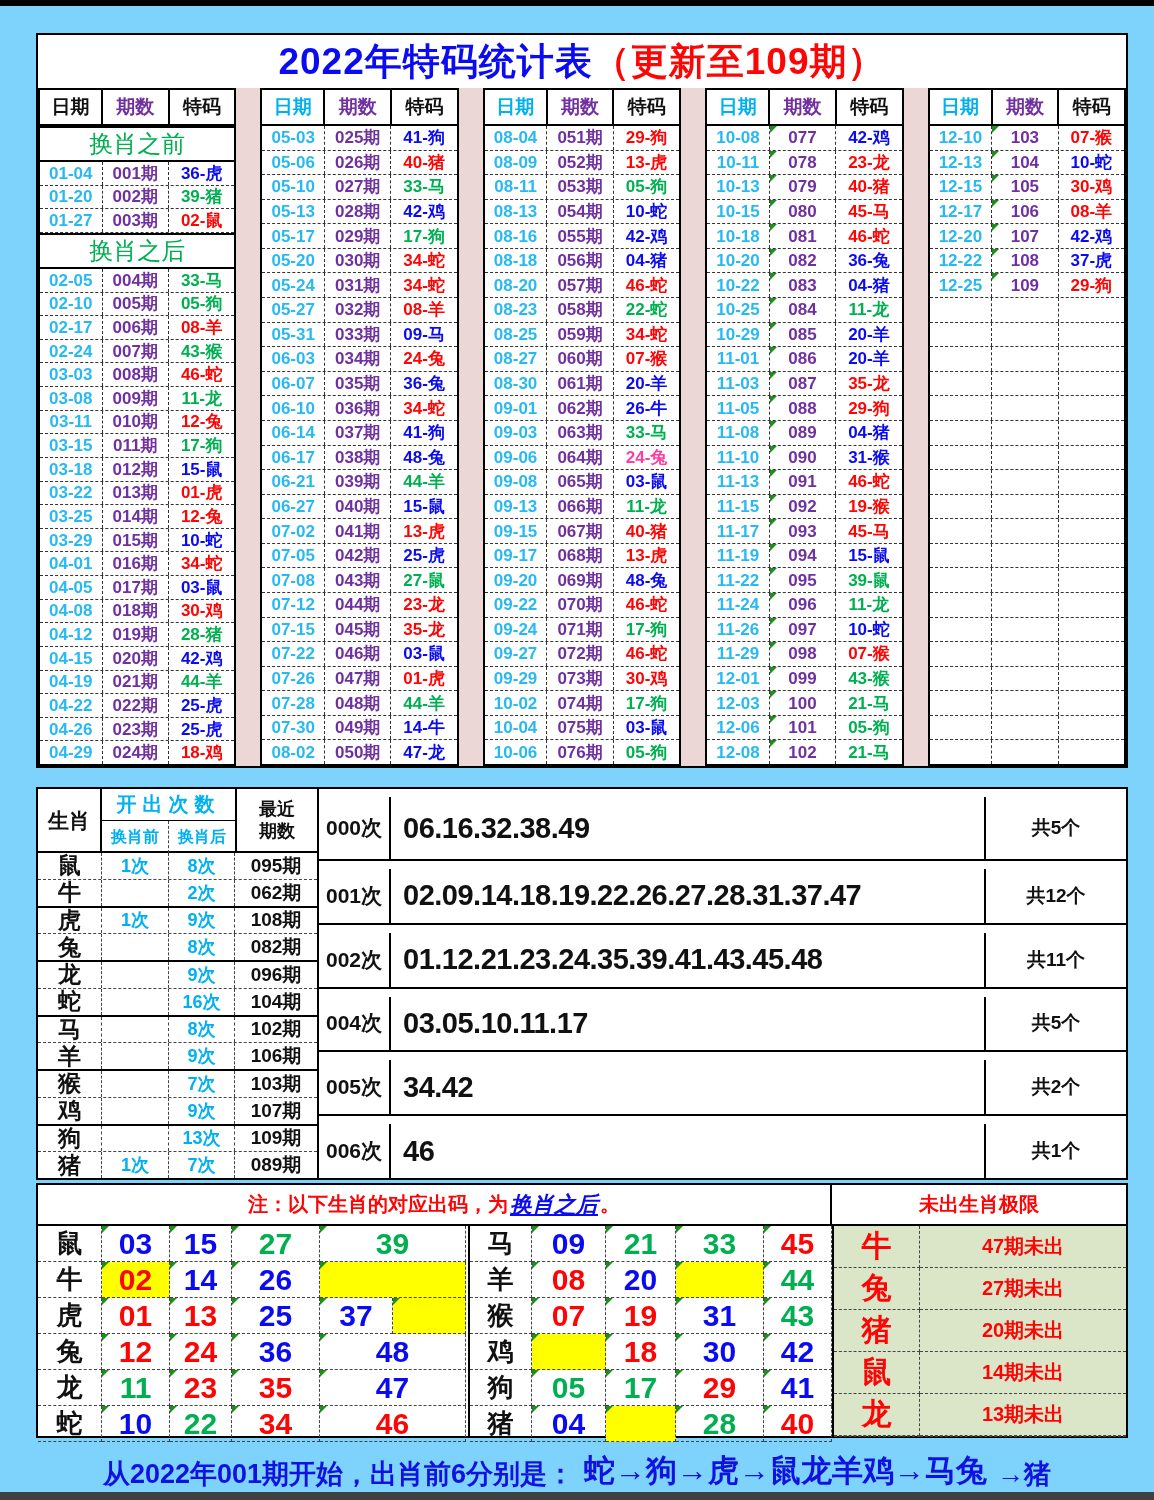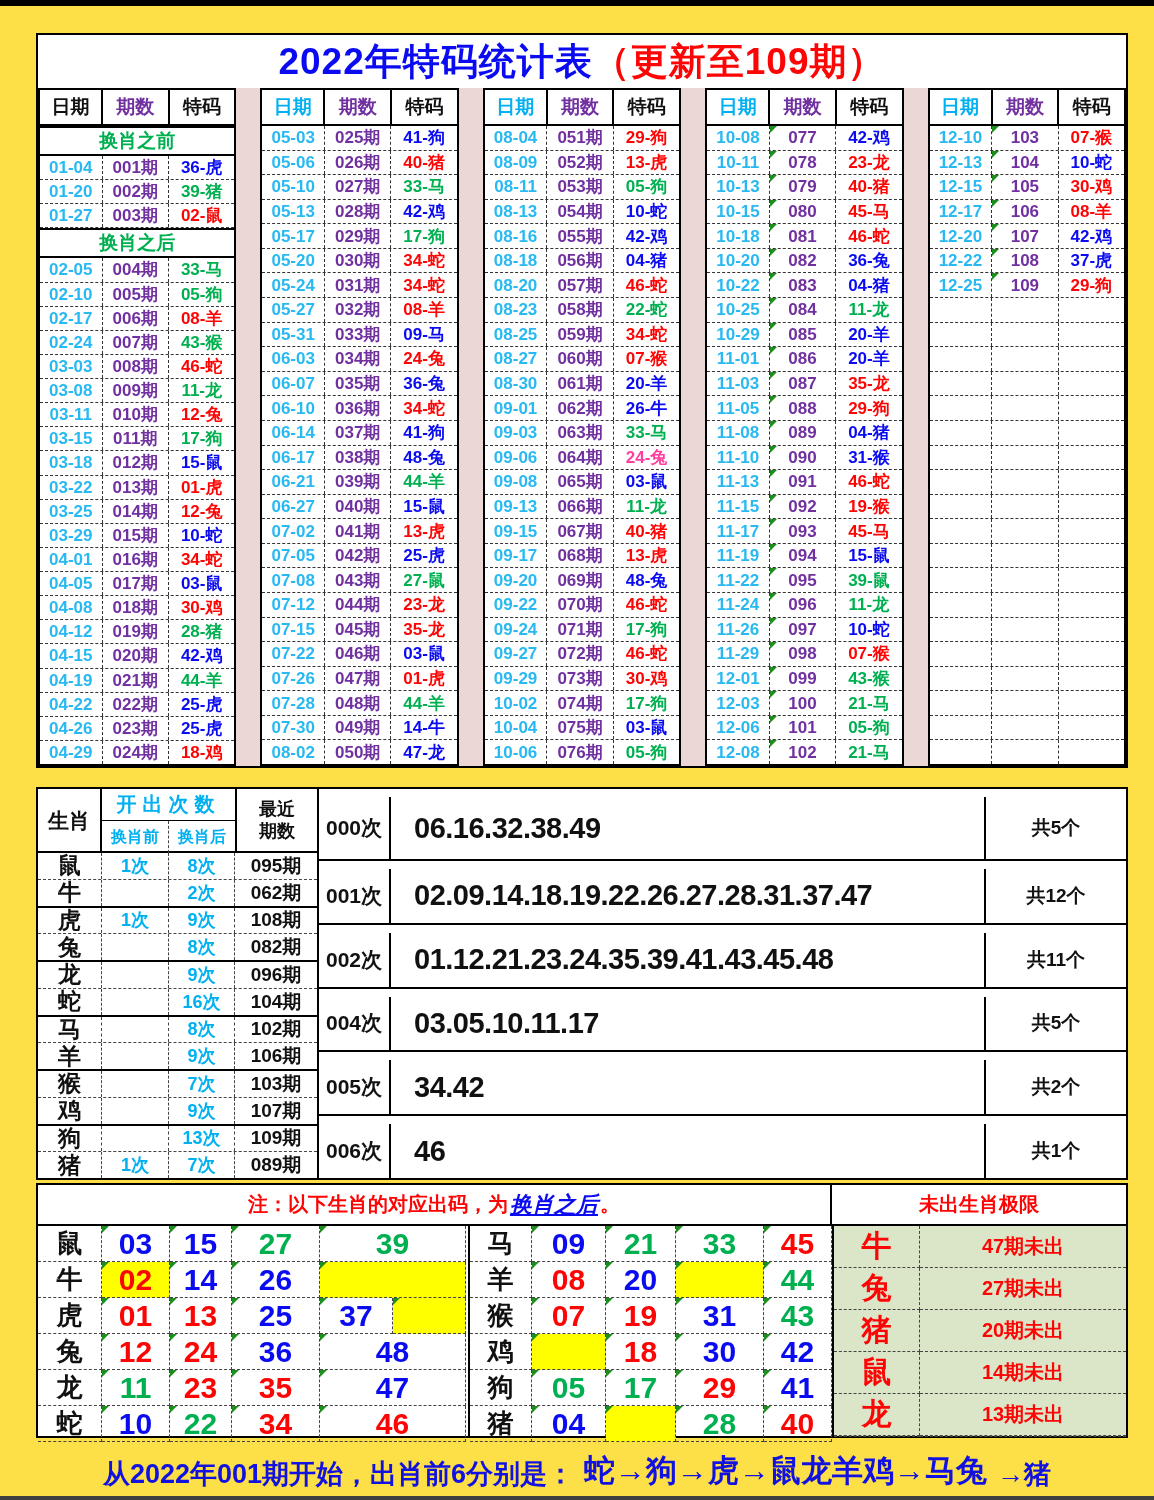--- a/index.html
+++ b/index.html
@@ -1,38 +1,38 @@
 <!DOCTYPE html>
 <html><head>
 <meta charset="utf-8">
 <style>
   html,body{margin:0;padding:0;}
   body{width:1154px;height:1500px;font-family:"Liberation Sans","DejaVu Sans",sans-serif;}
   .frame{position:relative;width:1154px;height:1500px;box-sizing:border-box;
-         background:#fde047;border-top:6px solid #000;border-bottom:4px solid #404040;overflow:hidden;}
+         background:#7dd3fc;border-top:6px solid #000;border-bottom:8px solid #404040;overflow:hidden;}
   .panel{position:absolute;left:36px;width:1092px;background:#fff;border:2px solid #000;box-sizing:border-box;}
 
   
   .top-panel{top:27px;height:735px;display:flex;flex-direction:column;}
   .title{height:53px;display:flex;align-items:center;justify-content:center;
          font-size:37px;font-weight:bold;letter-spacing:1px;white-space:nowrap;}
   .t-main{color:#0b0bf1;} .t-sub{color:#fe0505;}
   .results-row{flex:1;display:flex;min-height:0;}
   .sep{width:24px;background:#ecd7d7;}
   .rt{flex:1;display:flex;flex-direction:column;border:2px solid #000;background:#fff;min-width:0;}
   .rt-head{height:34px;display:flex;border-bottom:2px solid #000;}
   .rt-hcell{display:flex;align-items:center;justify-content:center;font-weight:bold;font-size:19px;}
   .rt-hcell+.rt-hcell{border-left:2px solid #000;}
   .hd-date{width:32%;color:#00b0f0;} .hd-black{color:#111;}
   .hd-period{width:34%;color:#7030a0;} .hd-code{width:34%;color:#111;}
   .rt-body{flex:1;display:flex;flex-direction:column;min-height:0;}
   .rt-row{flex:1;display:flex;border-bottom:1px dashed #333;min-height:0;}
   .rt-row:last-child{border-bottom:none;}
   .rt-sec{flex:1;display:flex;align-items:center;justify-content:center;color:#00b050;
-          font-weight:bold;font-size:19px;border-bottom:2px solid #000;border-top:2px solid #000;}
+          font-weight:normal;font-size:24px;border-bottom:2px solid #000;border-top:2px solid #000;}
   .rt-c{display:flex;align-items:center;justify-content:center;font-weight:bold;font-size:17px;
         line-height:1;overflow:hidden;white-space:nowrap;}
   .cell-date{width:32%;color:#29b9f2;}
   .cell-period{width:34%;color:#7030a0;border-left:1px dashed #333;border-right:1px dashed #333;position:relative;}
   .cell-code{width:34%;color:#111;}
   .c-b{color:#0b0bf1;} .c-r{color:#fe0505;} .c-g{color:#00b050;} .c-p{color:#ff3e9e;}
   .tri{position:relative;}
   .tri::before{content:'';position:absolute;left:0;top:0;border-top:7px solid #1e8f1e;border-right:7px solid transparent;}
 
   
@@ -54,21 +54,21 @@
   .st-z{font-size:23px;color:#111;border-right:1px dashed #444;}
   .st-b{font-size:18px;color:#00b0f0;border-right:1px dashed #444;}
   .st-a{font-size:18px;color:#00b0f0;border-right:1px dashed #444;}
   .st-r{font-size:19px;color:#111;}
   .freq{flex:1;display:flex;flex-direction:column;min-width:0;}
   .fq-row{flex:1;display:flex;border-bottom:2px solid #000;min-height:0;margin-top:8px;}
   .fq-row:last-child{border-bottom:none;}
   .fq-first{flex:none;height:62px;}
   .fq-label{width:70px;flex:none;border-right:2px solid #000;display:flex;align-items:center;justify-content:center;
             font-size:21px;font-weight:bold;color:#111;}
-  .fq-nums{flex:1;display:flex;align-items:center;padding-left:23px;font-size:29px;font-weight:bold;color:#111;
+  .fq-nums{flex:1;display:flex;align-items:center;padding-left:12px;font-size:29px;font-weight:bold;color:#111;
            letter-spacing:-0.5px;border-right:2px solid #000;white-space:nowrap;overflow:hidden;}
   .fq-count{width:140px;flex:none;display:flex;align-items:center;justify-content:center;
             font-size:19px;font-weight:bold;color:#111;}
 
   
   .bottom-panel{top:1177px;height:255px;display:flex;flex-direction:column;}
   .note-row{height:39px;flex:none;display:flex;border-bottom:2px solid #000;}
   .note{flex:1;display:flex;align-items:center;justify-content:center;color:#fe0505;
         font-size:20px;font-weight:bold;white-space:nowrap;}
   .note .em{color:#0b0bf1;font-style:italic;text-decoration:underline;margin:0 2px;font-size:22px;}

